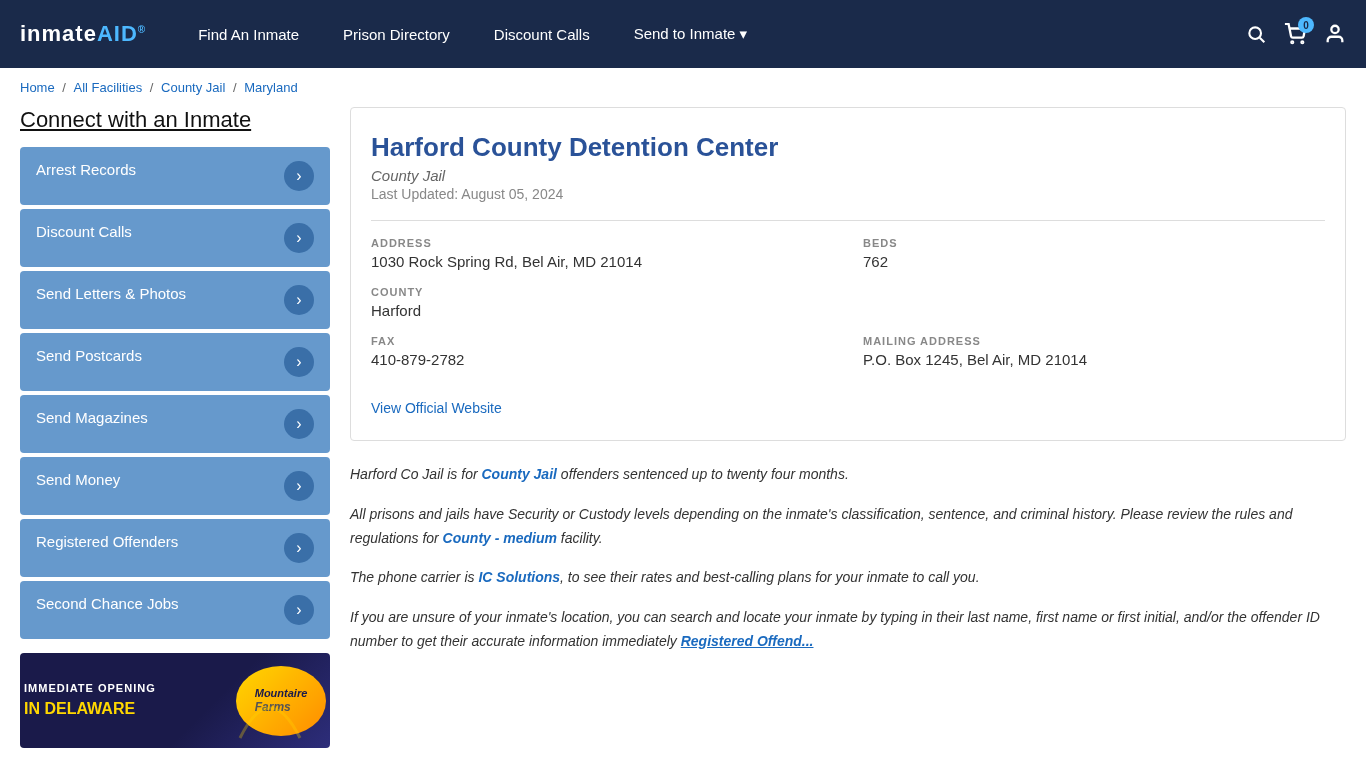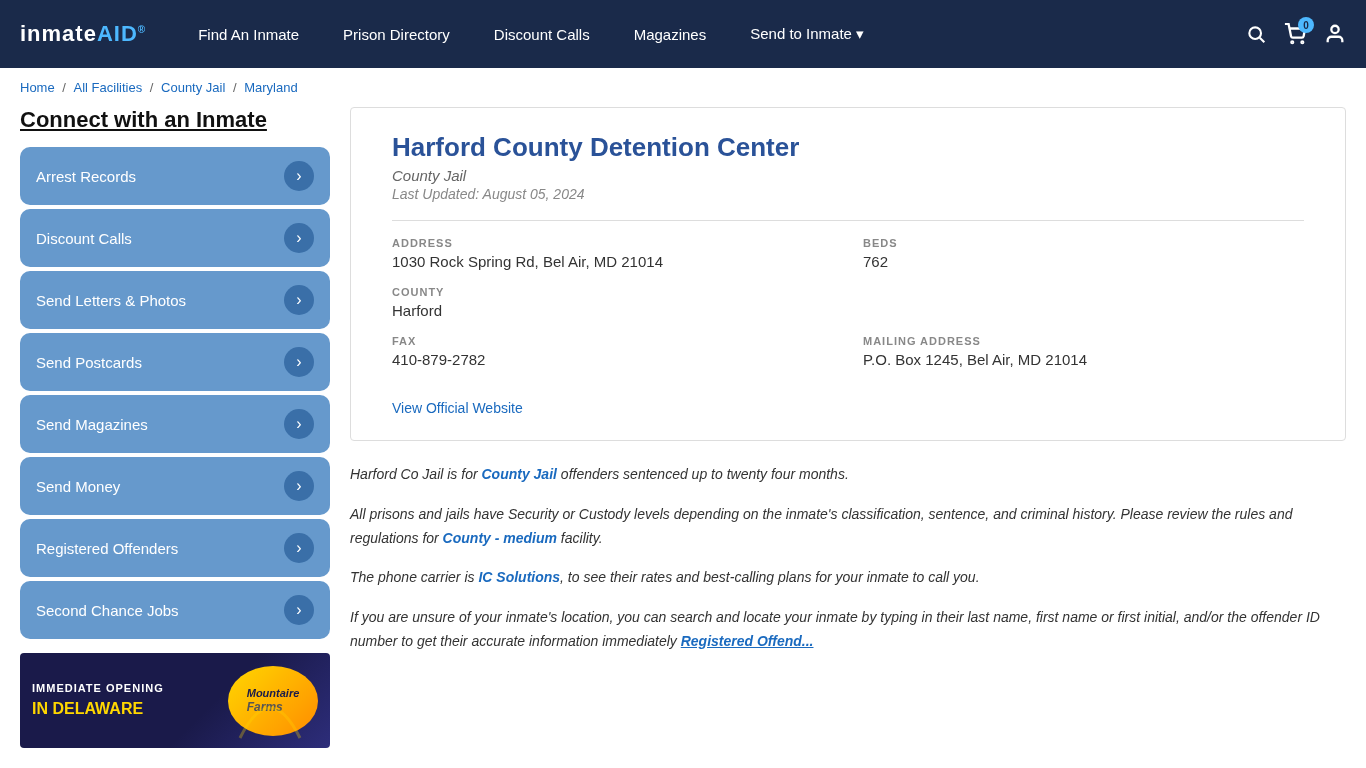--- a/index.html
+++ b/index.html
@@ -93,39 +93,39 @@
       max-width: 1366px;
     }
 
     
     .sidebar {
       width: 310px;
       flex-shrink: 0;
     }
     .sidebar-title {
       font-size: 22px;
-      font-weight: bold;
+      font-weight: normal;
       text-decoration: underline;
       margin-bottom: 14px;
       color: #111;
     }
     .sidebar-menu {
       display: flex;
       flex-direction: column;
       gap: 4px;
     }
     .sidebar-item {
       display: flex;
-      align-items: center;
+      align-items: flex-start;
       justify-content: space-between;
       background: #6699cc;
       color: #fff;
       padding: 14px 16px;
       cursor: pointer;
-      border-radius: 10px;
+      border-radius: 4px;
       font-size: 15px;
       text-decoration: none;
     }
     .sidebar-arrow {
       background: #3a6fa8;
       border-radius: 50%;
       width: 30px;
       height: 30px;
       display: flex;
       align-items: center;
@@ -138,21 +138,21 @@
     .ad-banner {
       margin-top: 14px;
       width: 310px;
       height: 95px;
       background: linear-gradient(135deg, #1a1a4a 60%, #2d2d7a 100%);
       border-radius: 4px;
       overflow: hidden;
       display: flex;
       align-items: center;
       justify-content: space-between;
-      padding: 12px 12px;
+      padding: 12px 4px;
       position: relative;
     }
     .ad-text-left {
       color: #fff;
       font-size: 13px;
       font-weight: bold;
       line-height: 1.5;
     }
     .ad-text-left .immediate { font-size: 11px; letter-spacing: 1px; text-transform: uppercase; }
     .ad-text-left .in-delaware { font-size: 16px; color: #ffd700; font-weight: bold; }
@@ -172,39 +172,38 @@
     }
 
     
     .content {
       flex: 1;
       min-width: 0;
     }
     .facility-card {
       border: 1px solid #ddd;
       border-radius: 4px;
-      padding: 24px 41px;
+      padding: 24px 20px;
       margin-bottom: 22px;
     }
     .facility-title {
       font-size: 26px;
       font-weight: bold;
       color: #2a5298;
       margin-bottom: 4px;
     }
     .facility-type {
       font-size: 15px;
       color: #666;
       font-style: italic;
       margin-bottom: 2px;
     }
     .facility-updated {
       font-size: 14px;
       color: #888;
-      font-style: italic;
       margin-bottom: 18px;
     }
     .facility-details {
       display: grid;
       grid-template-columns: 1fr 1fr;
       gap: 16px 30px;
       border-top: 1px solid #ddd;
       padding-top: 16px;
       margin-top: 17px;
     }
@@ -255,21 +254,20 @@
 <nav class="navbar">
   <div class="navbar-logo">
     <span class="logo-text">
       <span style="color:#fff">inmate</span><span style="color:#4db8ff;font-weight:bold;">AID</span><sup style="font-size:10px;color:#4db8ff;">®</sup>
     </span>
   </div>
   <div class="nav-links">
     <a class="nav-link">Find An Inmate</a>
     <a class="nav-link">Prison Directory</a>
     <a class="nav-link">Discount Calls</a>
-    <a class="nav-link">Magazines</a>
     <a class="nav-link">Send to Inmate ▾</a>
   </div>
   <div class="nav-icons">
     <div class="nav-icon-btn">
       <svg width="20" height="20" viewBox="0 0 24 24" fill="none" stroke="white" stroke-width="2.5">
           <circle cx="11" cy="11" r="7"></circle>
           <line x1="16.5" y1="16.5" x2="22" y2="22"></line>
         </svg>
     </div>
     <div class="nav-icon-btn" style="position:relative;">

